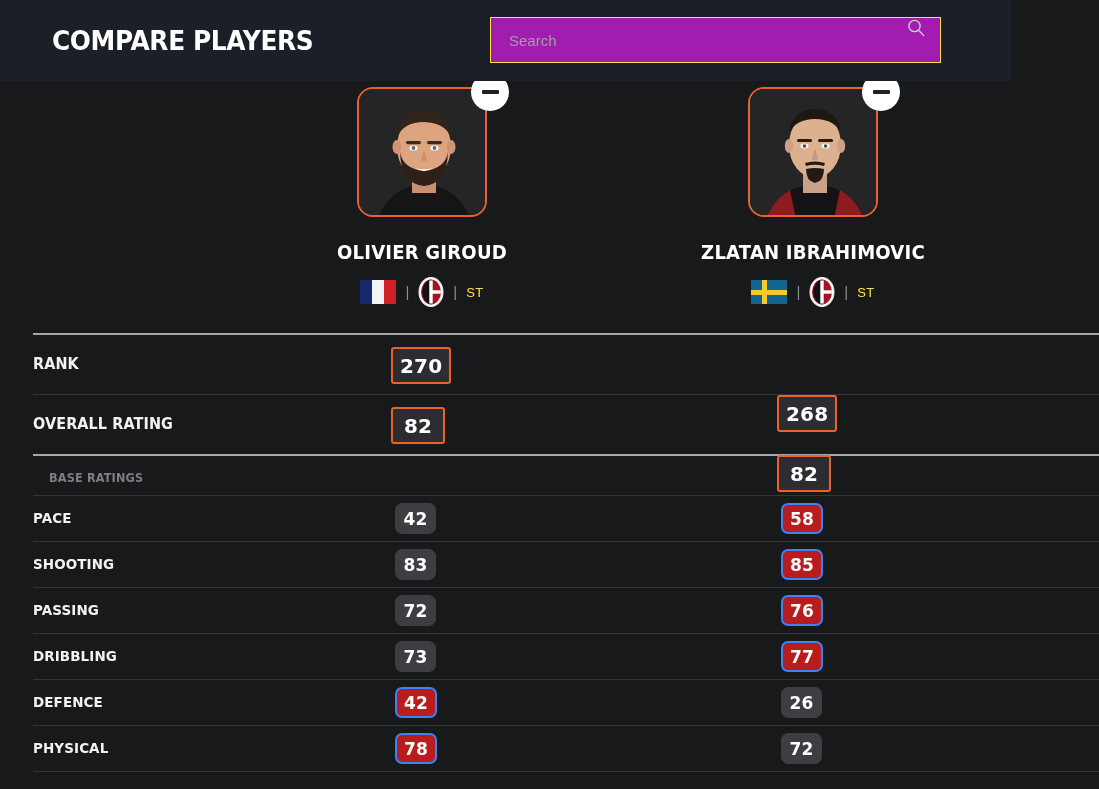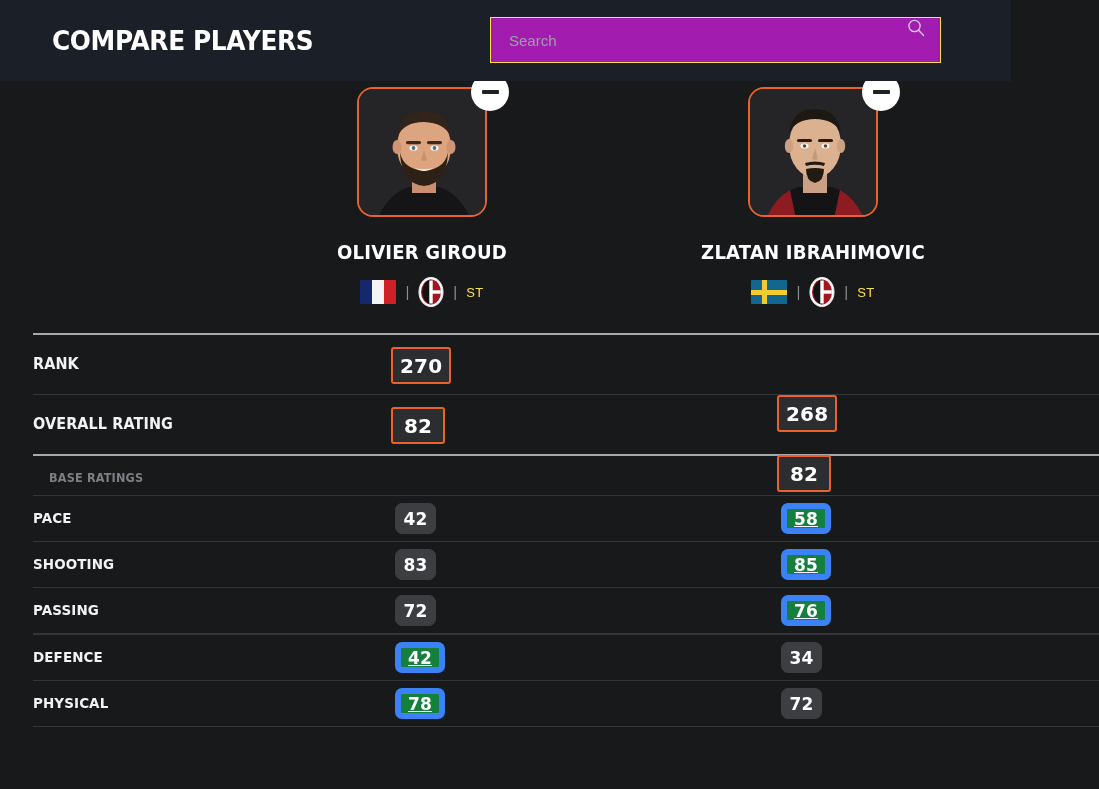--- a/index.html
+++ b/index.html
@@ -202,21 +202,21 @@
     justify-content: center;
     font-family: "DejaVu Sans", sans-serif;
     font-size: 17px;
     font-weight: 700;
     color: #ffffff;
     letter-spacing: 0.2px;
   }
   .pill.col0 { left: 395px; }
   .pill.col1 { left: 781px; }
   .pill.neutral { background: #3c3e42; border: 1px solid #3c3e42; }
-  .pill.better  { background: #15803d; border: 6px solid #3b82f6; text-decoration: underline; }
+  .pill.better  { background: #b91c1c; border: 2px solid #3b82f6; }
 
   .stat-row.big { height: 59px; }
   .stat-row.big .stat-label { height: 59px; line-height: 59px; font-size: 15.5px; }
   .stat-row.big .pill {
     top: 12px;
     height: 37px;
     min-width: 54px;
     border-radius: 3px;
     font-size: 20px;
     background: #2c2d30;
@@ -426,26 +426,31 @@
     </div>
     <div class="divider-thin"></div>
 
     <div class="stat-row">
       <div class="stat-label">PASSING</div>
       <div class="pill col0 neutral">72</div>
       <div class="pill col1 better">76</div>
     </div>
     <div class="divider-thin"></div>
 
+    <div class="stat-row">
+      <div class="stat-label">DRIBBLING</div>
+      <div class="pill col0 neutral">73</div>
+      <div class="pill col1 better">77</div>
+    </div>
     <div class="divider-thin"></div>
 
     <div class="stat-row">
       <div class="stat-label">DEFENCE</div>
       <div class="pill col0 better">42</div>
-      <div class="pill col1 neutral">34</div>
+      <div class="pill col1 neutral">26</div>
     </div>
     <div class="divider-thin"></div>
 
     <div class="stat-row">
       <div class="stat-label">PHYSICAL</div>
       <div class="pill col0 better">78</div>
       <div class="pill col1 neutral">72</div>
     </div>
     <div class="divider-thin"></div>
 

